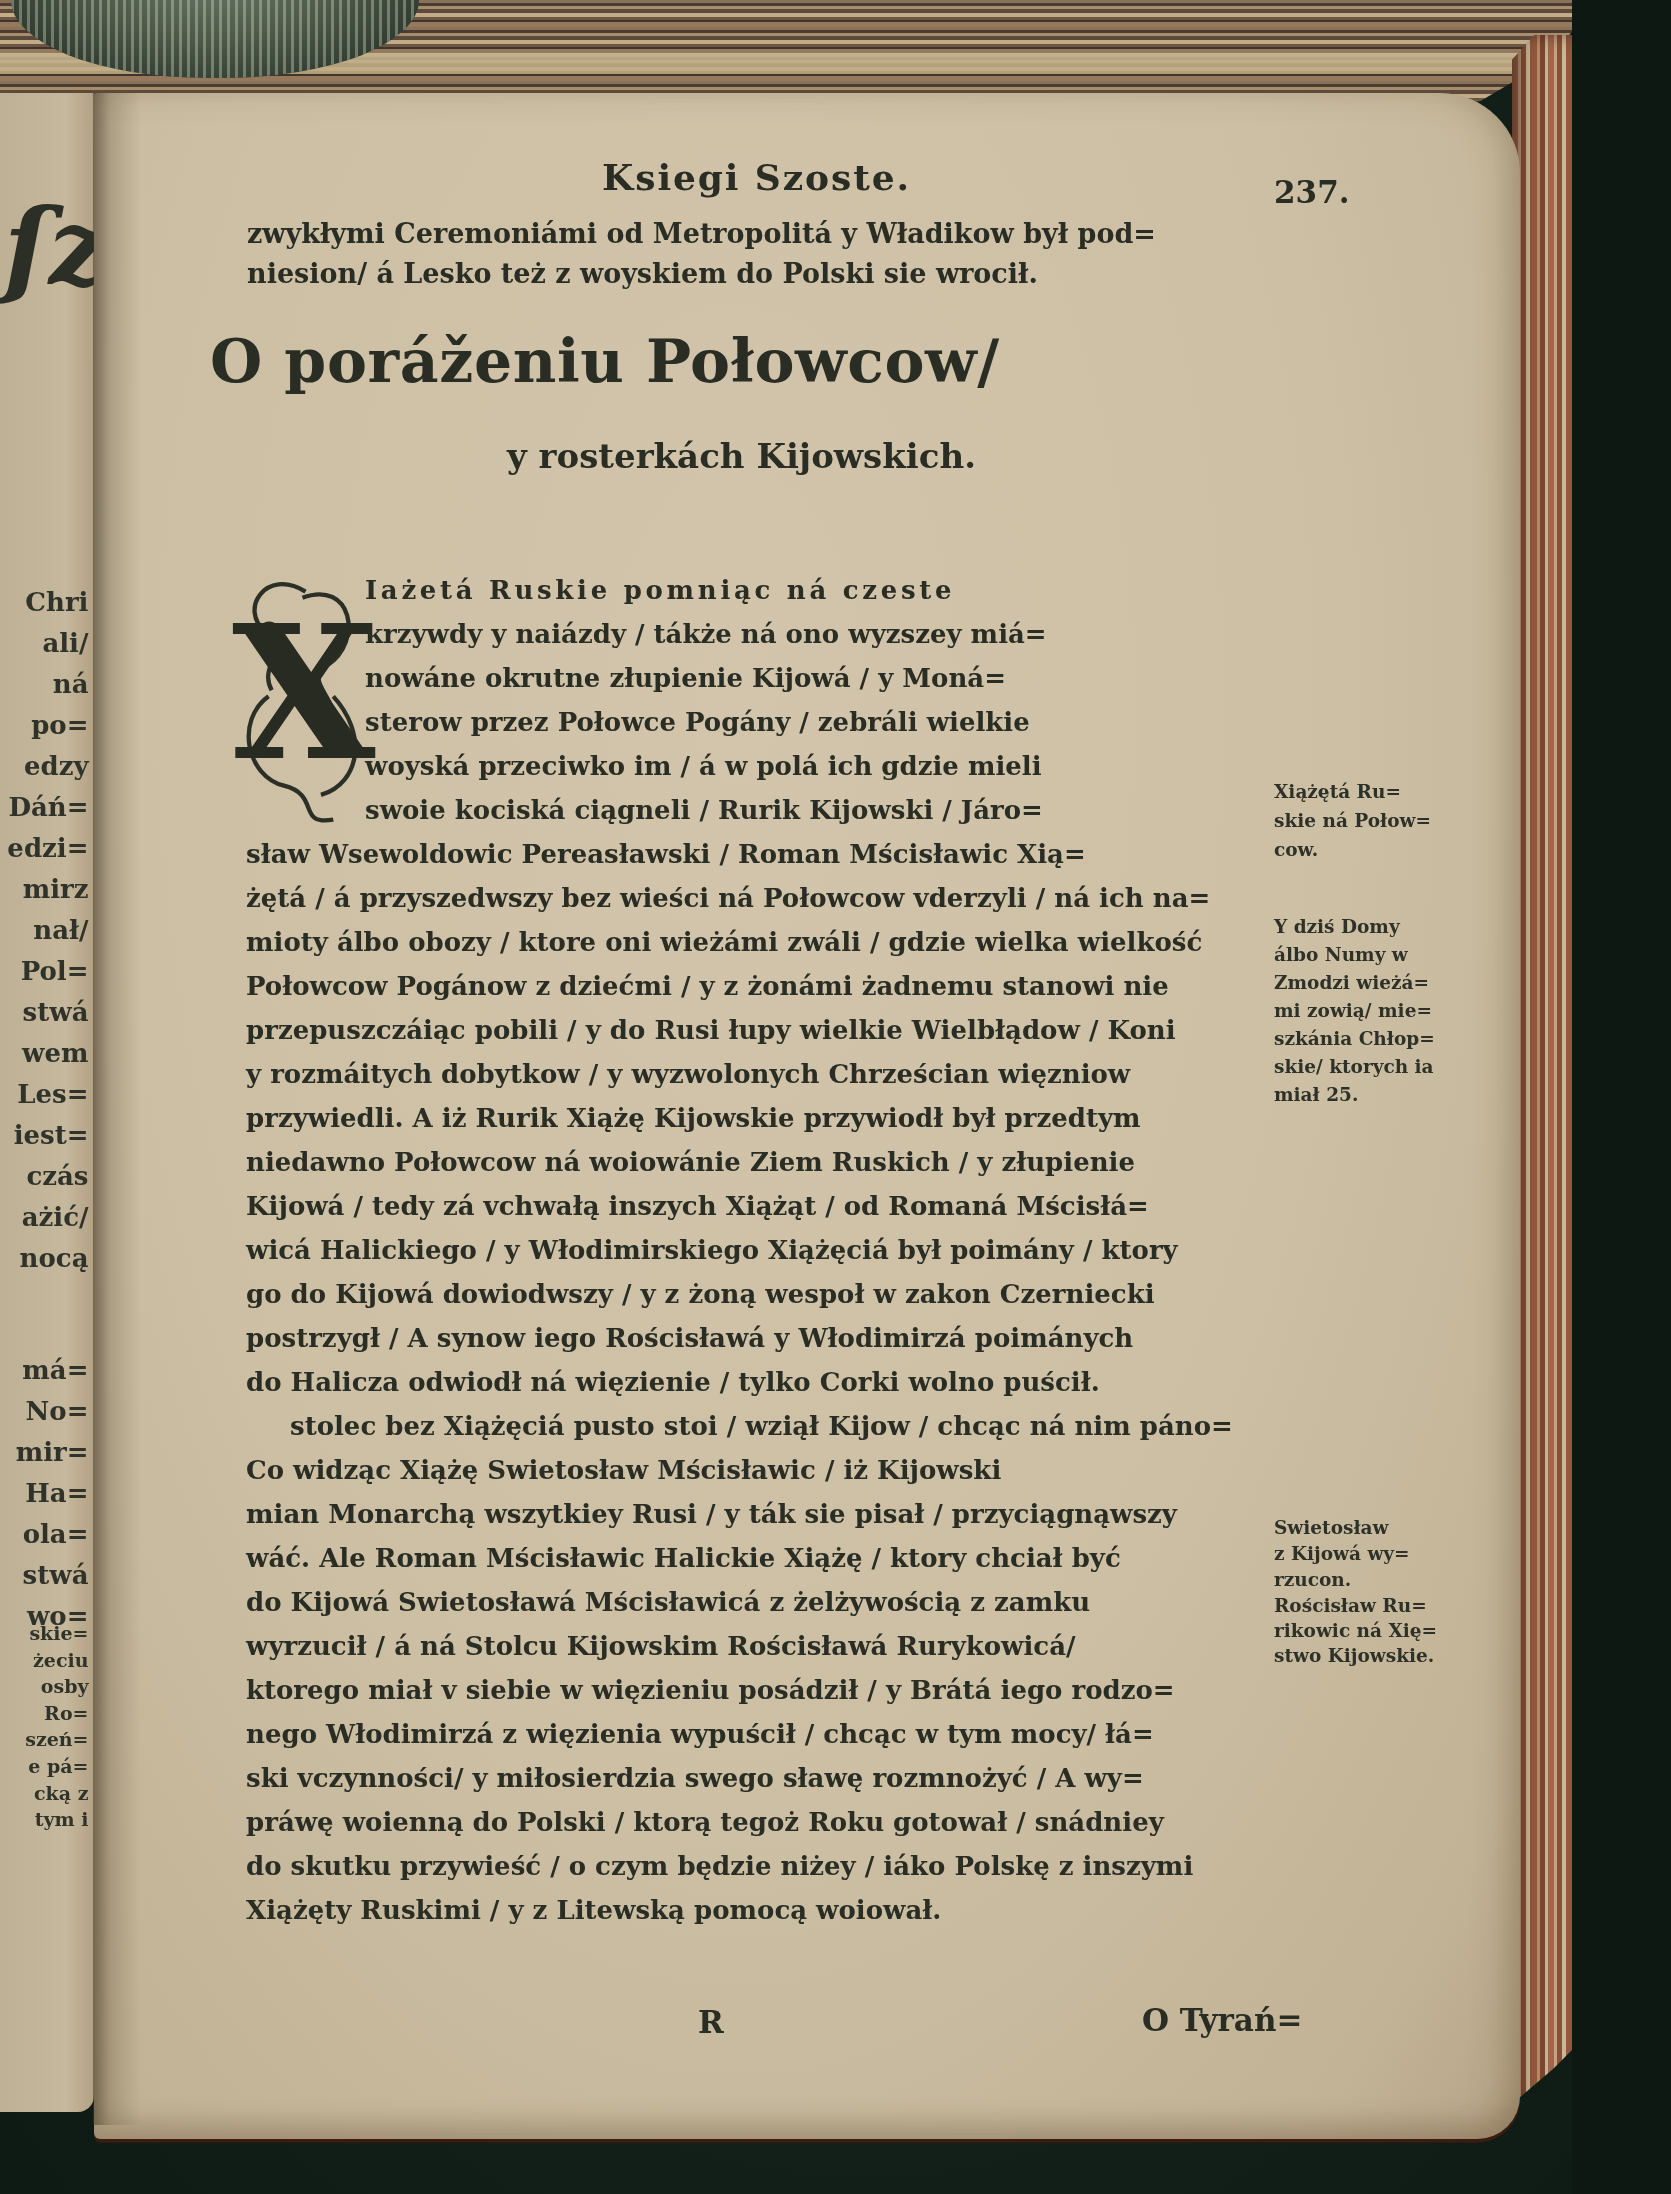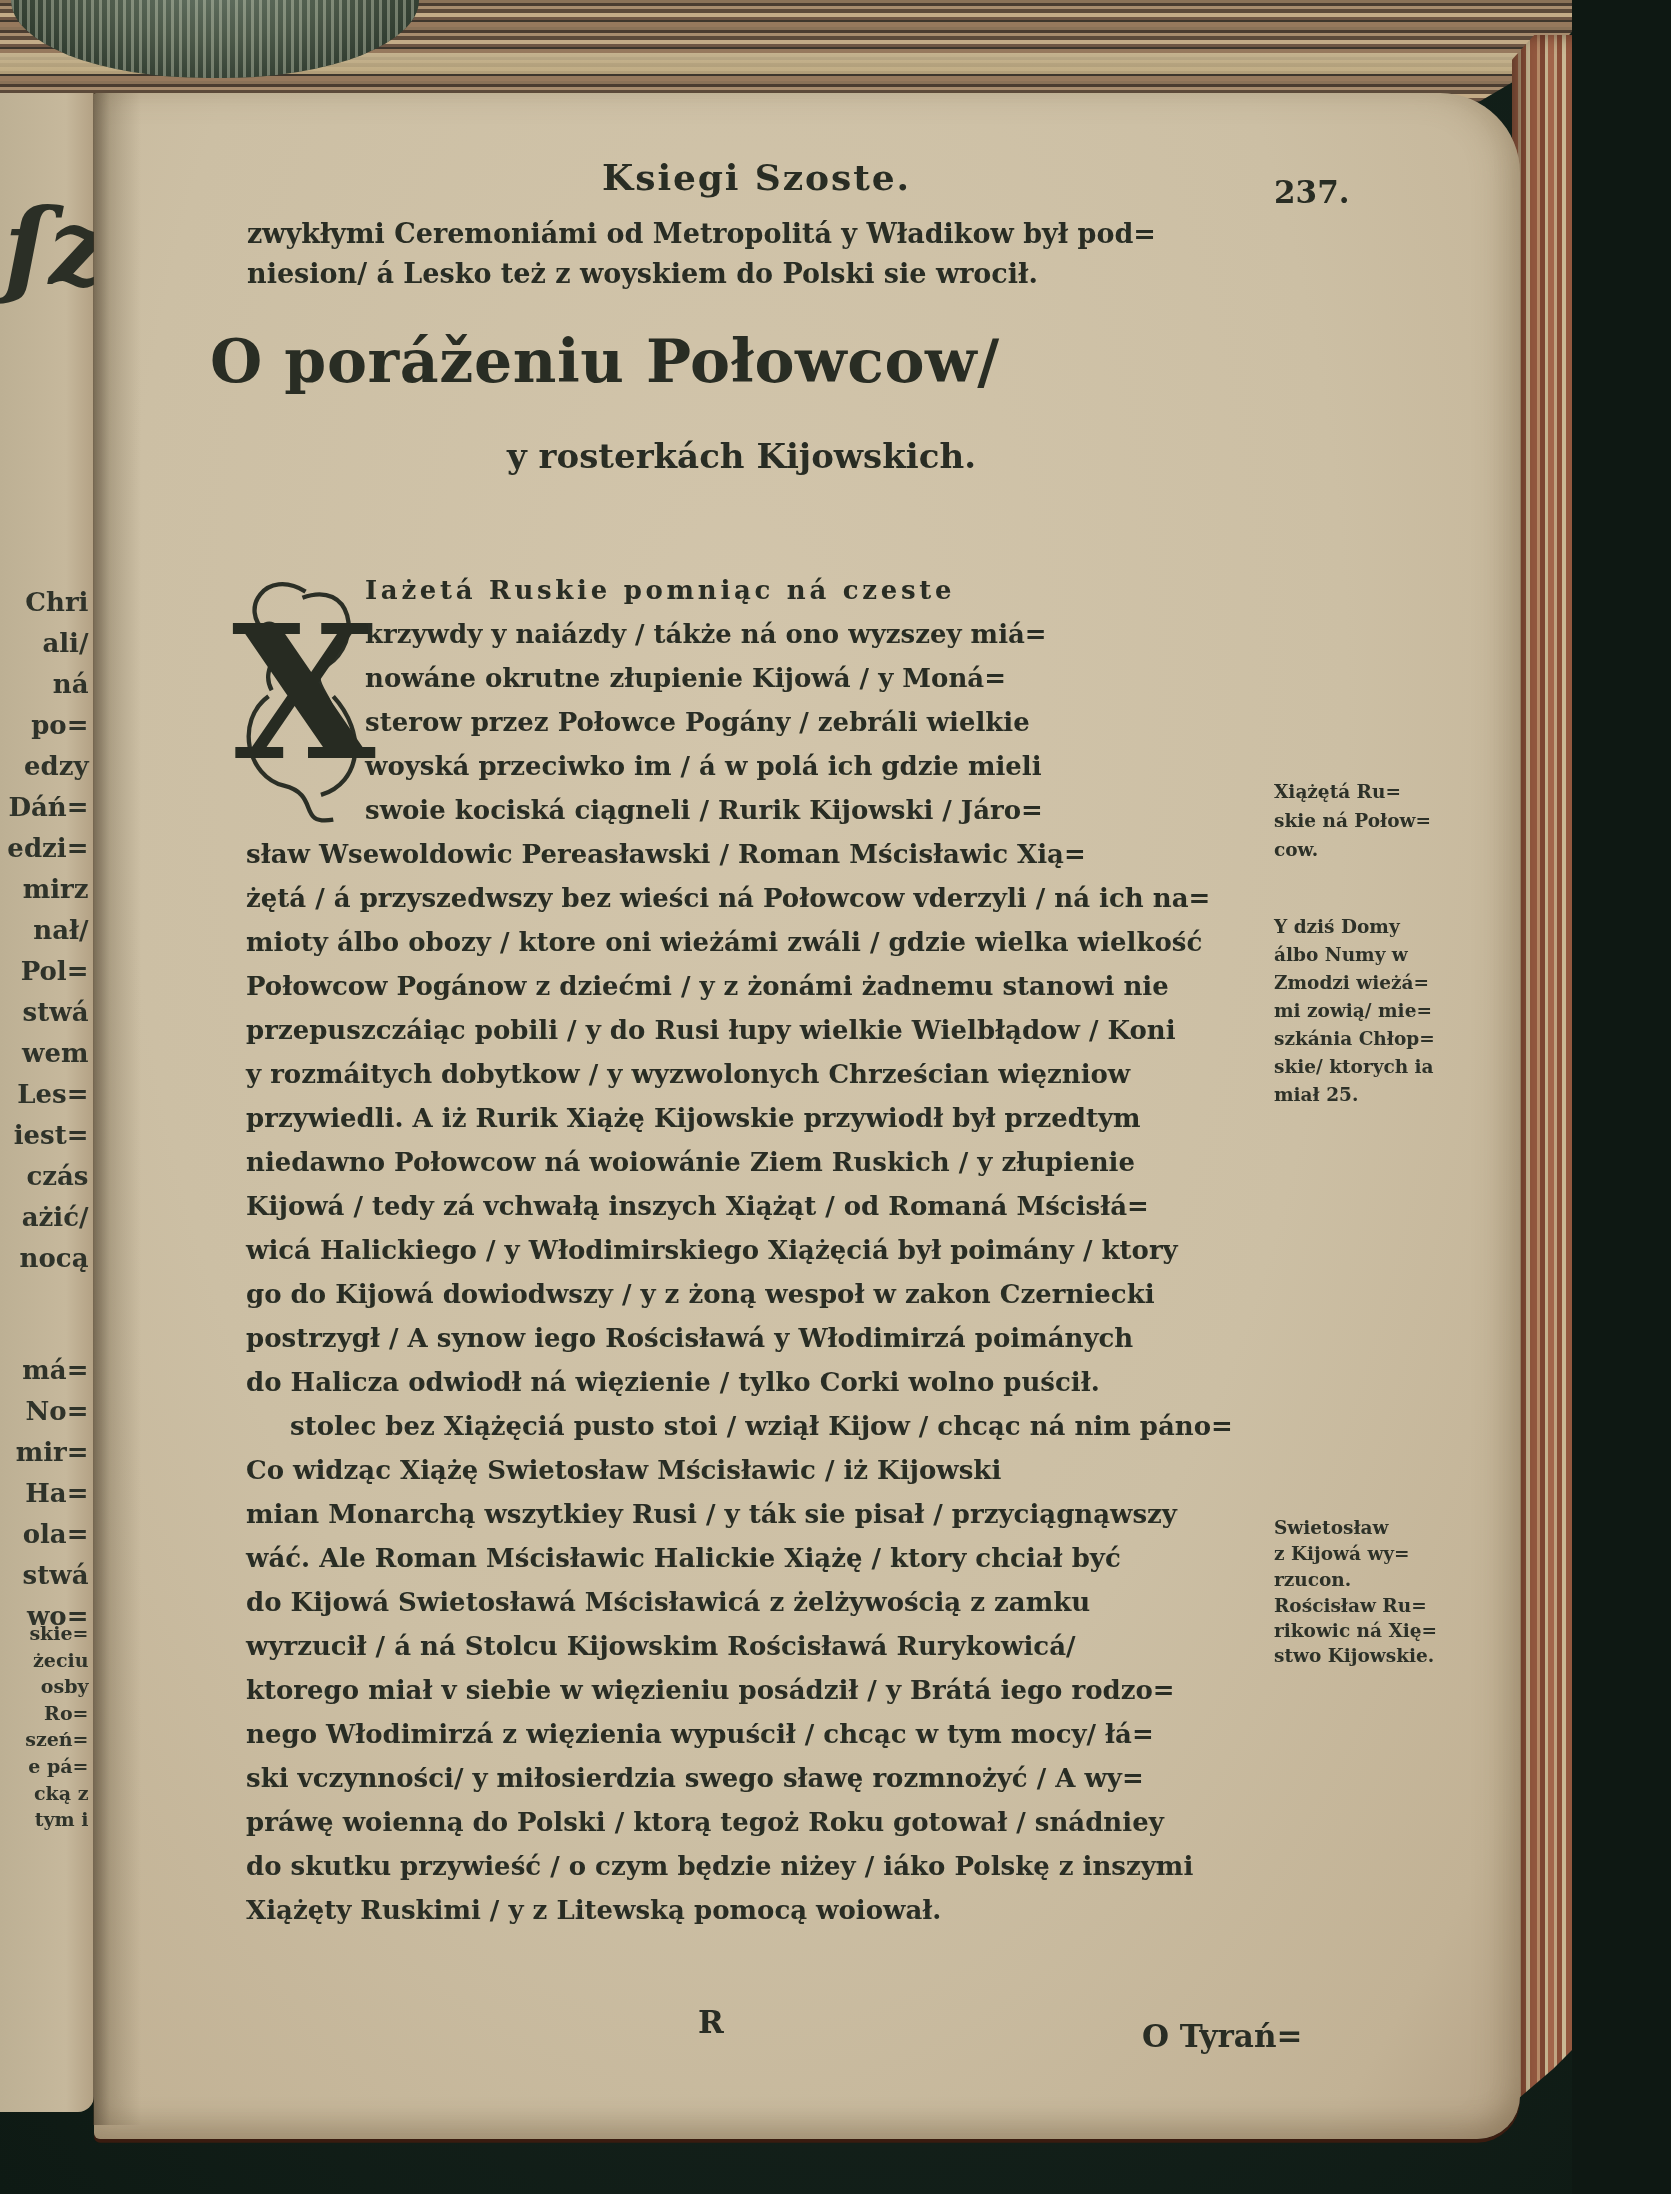--- a/index.html
+++ b/index.html
@@ -75,21 +75,21 @@
   .body > div:nth-of-type(1){letter-spacing:3.7px;}
   .body > div:nth-of-type(20){padding-left:44px;}
   .dropcap{left:247px;top:573px;width:114px;height:259px;}
   .dropcap svg{overflow:visible;}
   .margin-note{width:247px;font-size:18.5px;font-weight:bold;line-height:28px;color:#2d3128;}
   .mn1{left:1274px;top:777px;line-height:29px;}
   .mn2{left:1274px;top:913px;}
   .mn3{left:1274px;top:1515px;line-height:26px;}
   .mn4{left:1274px;top:1593px;line-height:25px;}
   .signature{left:698px;top:2004px;font-size:31px;font-weight:bold;}
-  .catchword{left:1142px;top:2002px;font-size:31px;font-weight:bold;margin-top:16px;}
+  .catchword{left:1142px;top:2002px;font-size:31px;font-weight:bold;}
 
   
   .left-orn{left:3.7px;top:185px;width:86px;font-size:105px;font-weight:bold;font-style:italic;text-align:right;color:#2b2f26;}
   .frag-col{width:91px;text-align:right;font-weight:bold;color:#2f332a;}
   .frag-col > div{padding-right:2.5px;white-space:nowrap;overflow:hidden;}
   .fragA{left:0;top:582px;font-size:26px;}
   .fragA > div{line-height:41px;}
   .fragB{left:0;top:1350px;font-size:26px;}
   .fragB > div{line-height:41px;}
   .fragC{left:0;top:1620px;font-size:19px;}

